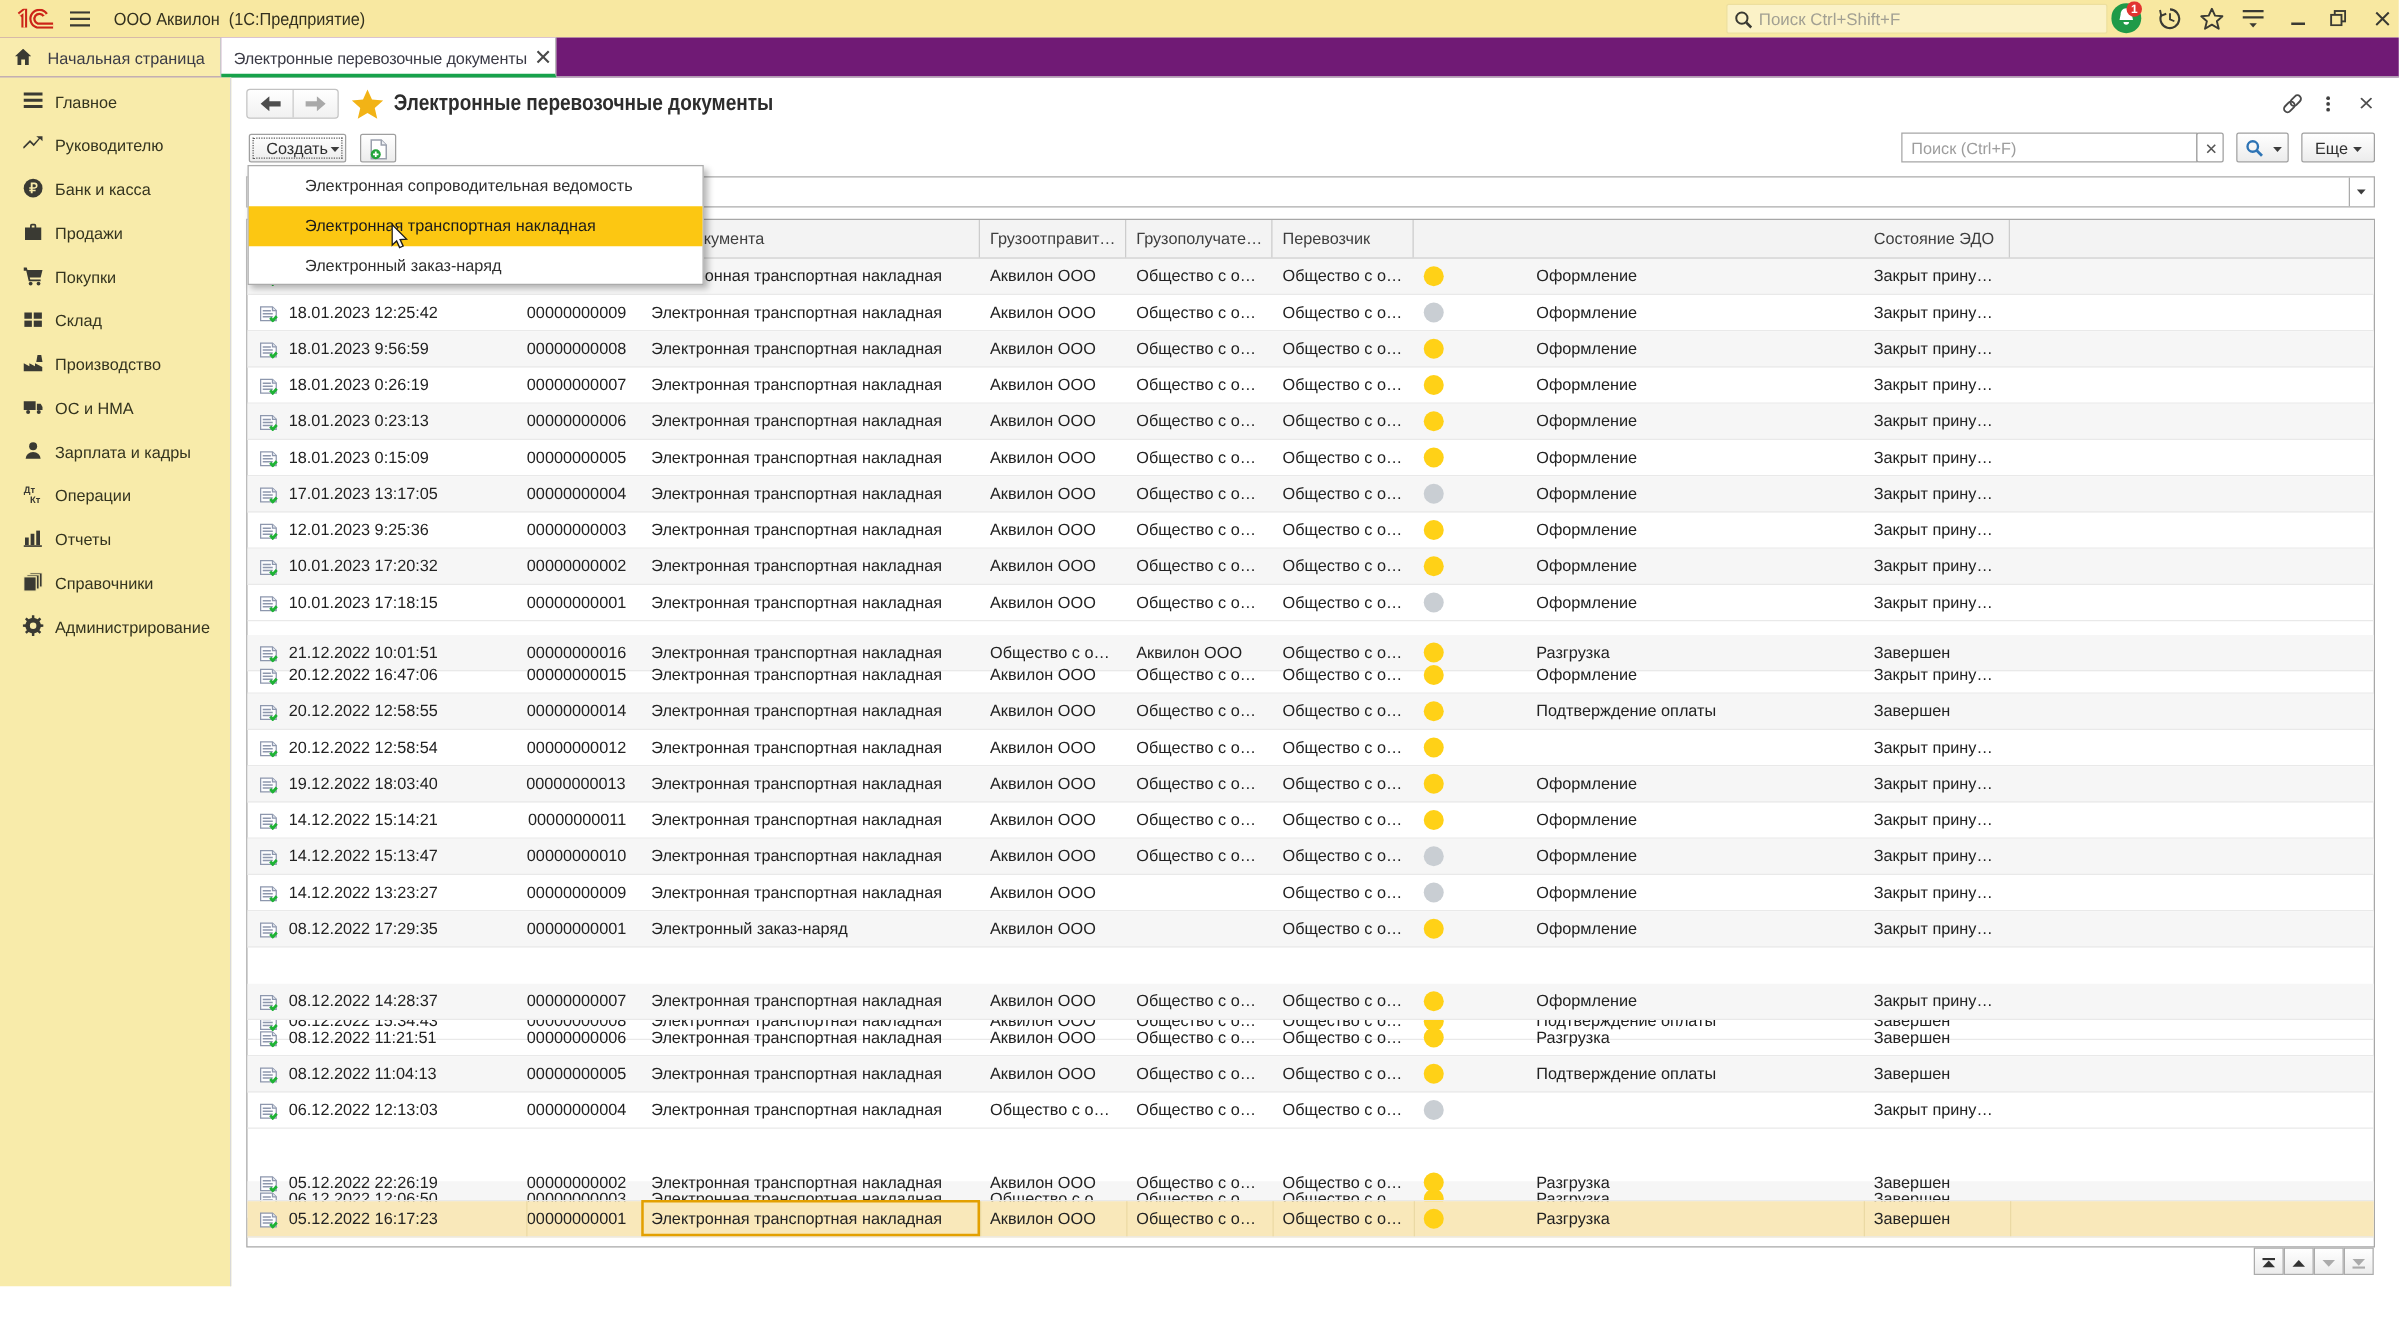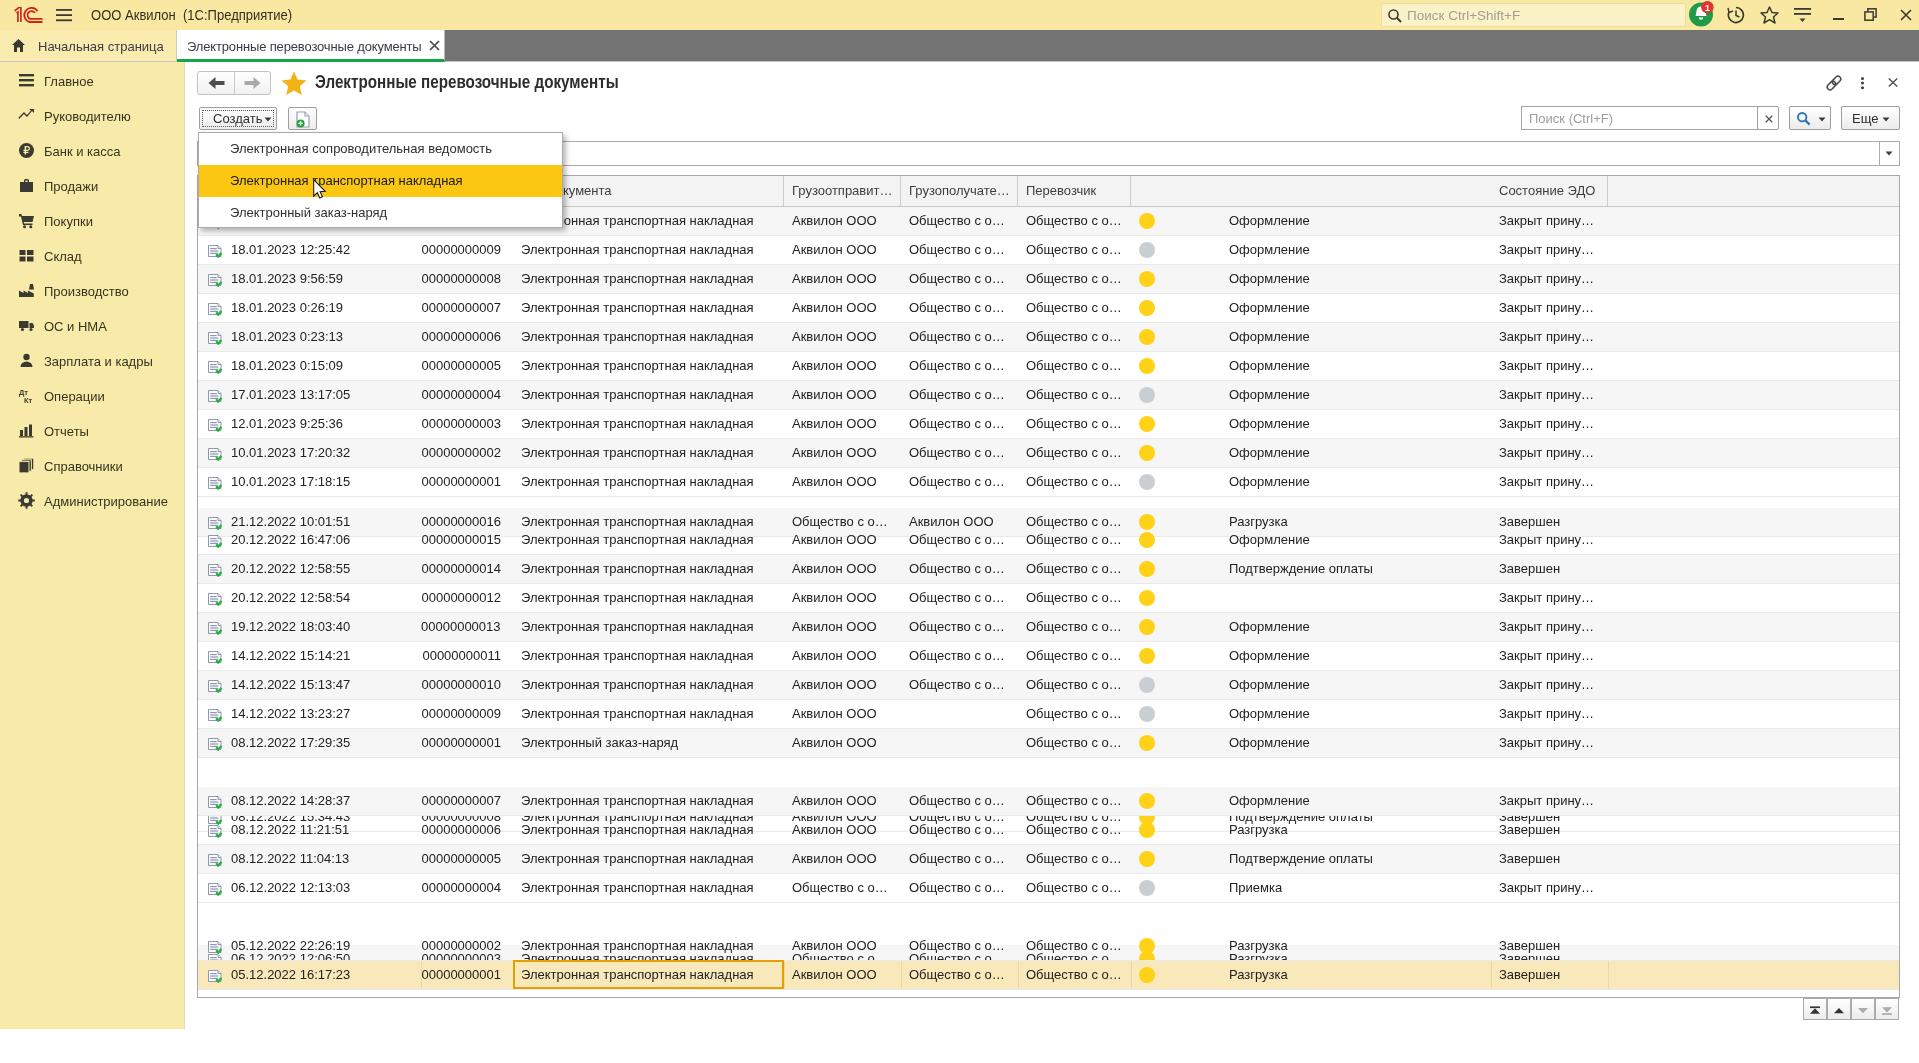--- a/index.html
+++ b/index.html
@@ -4,21 +4,21 @@
 * { margin:0; padding:0; box-sizing:border-box; }
 html,body { width:1919px; height:1063px; overflow:hidden; background:#fff;
   font-family:"Liberation Sans", sans-serif; font-size:13px; color:#2b2b2b; }
 
 #topbar { position:absolute; left:0; top:0; width:1919px; height:30px; background:#F8E8A1; }
 #topbar .apptitle { position:absolute; left:91px; top:7px; font-size:14px; color:#33301f; transform:scaleX(0.93); transform-origin:left top; white-space:nowrap; }
 #tsearch { position:absolute; left:1381px; top:3px; width:305px; height:24px; background:#FBF2C7;
   border:1px solid #EDDF9E; border-radius:2px; }
 #tsearch .ph { position:absolute; left:25px; top:4px; font-size:13.5px; color:#A2A093; }
 
-#tabbar { position:absolute; left:0; top:30px; width:1919px; height:32px; background:#737373;
+#tabbar { position:absolute; left:0; top:30px; width:1919px; height:32px; background:#701a75;
   border-bottom:1px solid #C6C6C6; }
 #tab-home { position:absolute; left:0; top:0; width:177px; height:31px; background:#F9ECAE;
   border-right:1px solid #C9C9C9; }
 #tab-home .t { position:absolute; left:38px; top:9px; color:#3b3b46; }
 #tab-act { position:absolute; left:177px; top:0; width:268px; height:32px; background:#fff;
   border-right:1px solid #B9B9B9; border-bottom:3px solid #17A24B; }
 #tab-act .t { position:absolute; left:10px; top:9px; color:#3b3b46; letter-spacing:-0.15px; }
 
 #sidebar { position:absolute; left:0; top:62px; width:185px; height:967px; background:#F8EBAA;
   border-right:1px solid #D9D9D9; }
@@ -58,21 +58,21 @@
 .c { position:absolute; top:0; height:28px; line-height:28px; white-space:nowrap; overflow:hidden; color:#222; }
 .circ { position:absolute; left:941px; top:6px; width:16px; height:16px; border-radius:50%; }
 .circ.y { background:#FFD117; }
 .circ.gr { background:#C9CED3; }
 
 .nvb { position:absolute; top:998px; width:24px; height:22px; background:linear-gradient(#ffffff,#ececec);
   border:1px solid #ABABAB; text-align:center; }
 
 #menu { position:absolute; left:198px; top:132px; width:365px; height:96px; background:#fff;
   border:1px solid #ABABAB; box-shadow:3px 3px 5px rgba(0,0,0,0.28); z-index:50; }
-#menu .it { position:absolute; left:0; width:100%; height:32px; line-height:32px; padding-left:31px; color:#2f2f2f; }
+#menu .it { position:absolute; left:0; width:100%; height:32px; line-height:32px; padding-left:45px; color:#2f2f2f; }
 #menu .it.hl { background:#FCC712; color:#1a1a1a; }
 </style></head>
 <body>
 <div id="topbar">
 <svg style="position:absolute;left:13px;top:7px;" width="30" height="16" viewBox="0 0 30 16">
  <path d="M2.6 5 L6.4 2 V15" fill="none" stroke="#CC2418" stroke-width="4.6"></path>
  <path d="M2.6 5 L6.4 2 V15" fill="none" stroke="#F8E8A1" stroke-width="1.3"></path>
  <path d="M23.2 5 A5.6 5.6 0 1 0 16.8 13.4 L29.5 13.4" fill="none" stroke="#CC2418" stroke-width="5"></path>
  <path d="M23.2 5 A5.6 5.6 0 1 0 16.8 13.4 L29.5 13.4" fill="none" stroke="#F8E8A1" stroke-width="1.4"></path>
 </svg>
@@ -753,21 +753,20 @@
           <rect x="3.2" y="8.8" width="8" height="1.2" fill="#8d97ad"></rect>
           <path d="M9.2 10.2 l2 2.4 3.2-3.6" fill="none" stroke="#1eb235" stroke-width="2.2"></path>
         </svg></span>
       <span class="c" style="left:33px;">06.12.2022 12:13:03</span>
       <span class="c" style="left:223px;width:80px;text-align:right;">00000000004</span>
       <span class="c" style="left:323px;width:258px;">Электронная транспортная накладная</span>
       <span class="c" style="left:594px;width:106px;">Общество с о…</span>
       <span class="c" style="left:711px;width:106px;">Общество с о…</span>
       <span class="c" style="left:828px;width:100px;">Общество с о…</span>
       <span class="circ gr"></span>
-      <span class="c" style="left:1031px;width:350px;">Приемка</span>
       <span class="c" style="left:1301px;width:110px;">Закрыт прину…</span>
     </div>
 <div class="row g" style="top:769px;">
       <span class="c ci" style="left:9px;top:8px;height:14px;line-height:14px;"><svg width="17" height="14" viewBox="0 0 17 14">
           <path d="M1.5 1.5 h9.5 l3 3 v8 h-12.5 z" fill="#fdfdff" stroke="#8d97ad" stroke-width="1"></path>
           <path d="M11 1.5 v3 h3" fill="#e8ecf4" stroke="#8d97ad" stroke-width="1"></path>
           <rect x="3.2" y="4" width="6.5" height="1.2" fill="#8d97ad"></rect>
           <rect x="3.2" y="6.4" width="8" height="1.2" fill="#8d97ad"></rect>
           <rect x="3.2" y="8.8" width="8" height="1.2" fill="#8d97ad"></rect>
           <path d="M9.2 10.2 l2 2.4 3.2-3.6" fill="none" stroke="#1eb235" stroke-width="2.2"></path>

